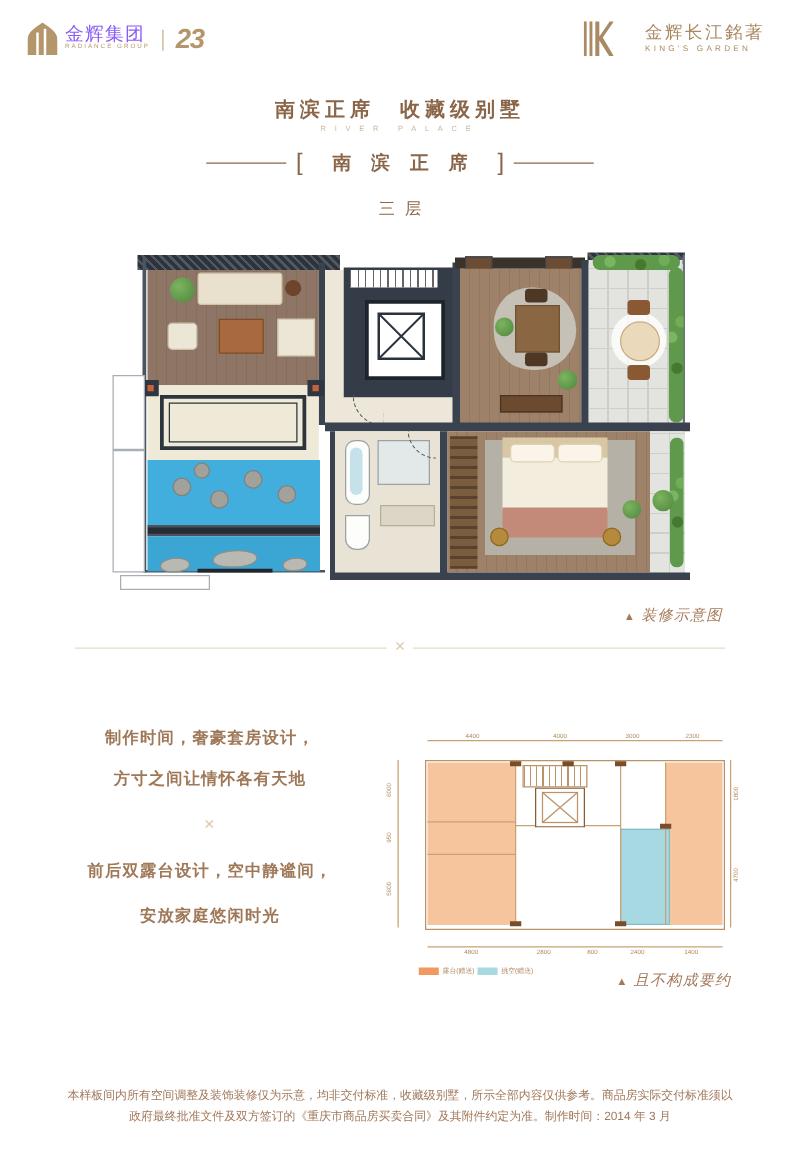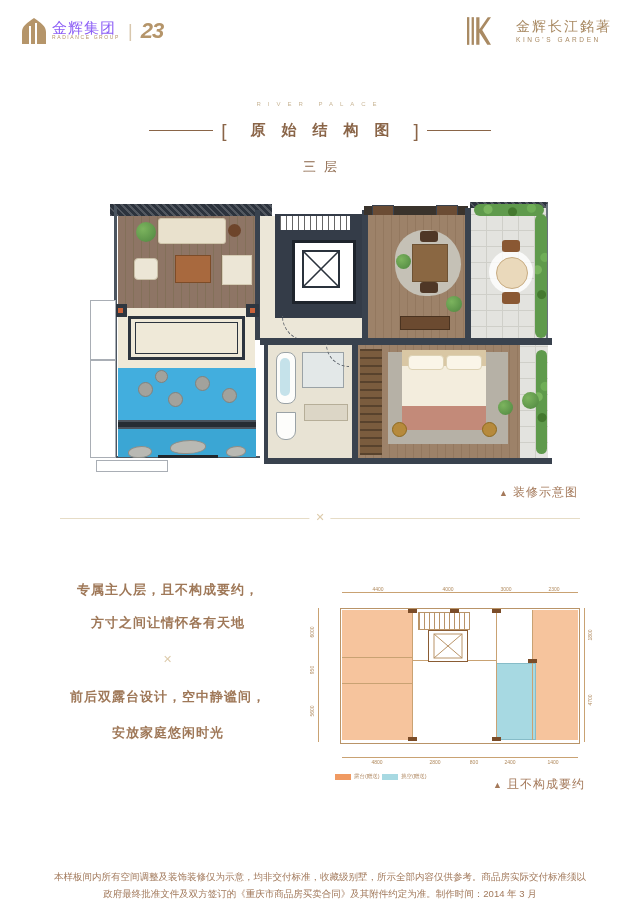--- a/index.html
+++ b/index.html
@@ -15,21 +15,21 @@
   .kings-en{color:#a98a63;font-size:6.5px;letter-spacing:2.6px;line-height:9px;}
   
   .t-main{width:100%;text-align:center;color:#8a6548;font-size:16px;font-weight:bold;letter-spacing:4px;}
   .t-en{width:100%;text-align:center;color:#c9b697;font-size:6px;letter-spacing:7px;}
   .t-bracket-row{width:100%;display:flex;align-items:center;justify-content:center;}
   .t-line{width:64px;height:1px;background:#8a6548;}
   .t-bracket{color:#8a6548;font-size:19px;font-weight:200;margin:0 8px;line-height:19px;}
   .t-unit{color:#8a6548;font-size:15px;font-weight:bold;letter-spacing:16px;text-indent:16px;}
   .t-floor{width:100%;text-align:center;color:#8a6548;font-size:13px;letter-spacing:8px;text-indent:8px;}
   
-  .caption{color:#a4795a;font-size:12px;letter-spacing:1px;}
+  .caption{color:#a4795a;font-size:12px;letter-spacing:1px;font-style:italic;}
   .caption .tri{font-size:9px;color:#a4795a;margin-right:4px;}
   .body-line{position:absolute;width:100%;text-align:center;color:#9f7858;
              font-size:13px;font-weight:bold;letter-spacing:1px;}
   .orn{color:#ddcbab;font-size:11px;}
   .divider{position:absolute;height:1px;background:#e6dcc6;}
   .divider .orn{position:absolute;left:50%;top:-7px;transform:translateX(-50%);
                 background:#fff;padding:0 6px;}
   .footer-line{width:100%;text-align:center;color:#a1785a;font-size:9.5px;line-height:17px;}
   
   #dplan{left:100px;top:200px;width:448px;height:272px;}
@@ -78,25 +78,26 @@
       <rect x="0" y="0" width="2.5" height="30" fill="#a98a63"></rect>
       <rect x="5" y="0" width="2.5" height="30" fill="#a98a63"></rect>
       <path d="M10 0 H13.5 V13 L22.5 0 H26 L16.5 14 L26 30 H22 L13.5 16.5 V30 H10 Z" fill="#a98a63"></path>
     </svg>
     <div>
       <div class="kings-cn">金辉长江銘著</div>
       <div class="kings-en">KING'S GARDEN</div>
     </div>
   </div>
 
+  <div class="abs t-main" style="top:78px;">南滨正席　收藏级别墅</div>
   <div class="abs t-en" style="top:101px;">RIVER PALACE</div>
   <div class="abs t-bracket-row" style="top:121px;">
     <span class="t-line"></span>
     <span class="t-bracket">[</span>
-    <span class="t-unit">原始结构图</span>
+    <span class="t-unit">南滨正席</span>
     <span class="t-bracket">]</span>
     <span class="t-line"></span>
   </div>
   <div class="abs t-floor" style="top:158px;">三层</div>
 
   <div class="abs" id="dplan">
 
     <div class="abs roof" style="left:10px;top:4px;width:162px;height:12px;"></div>
     <div class="abs roof" style="left:370px;top:2px;width:78px;height:9px;"></div>
     <div class="abs" style="left:14px;top:6px;width:3px;height:252px;background:#4b5560;"></div>
@@ -208,21 +209,21 @@
 
   <div class="abs caption" style="right:62px;top:484px;">
     <span class="tri">▲</span><span>装修示意图</span>
   </div>
 
   <div class="divider" style="left:60px;top:518px;width:520px;">
     <span class="orn">✕</span>
   </div>
 
   <div class="abs" style="left:40px;top:581px;width:256px;height:170px;">
-    <div class="body-line" style="top:0;">专属主人层，且不构成要约，</div>
+    <div class="body-line" style="top:0;">制作时间，奢豪套房设计，</div>
     <div class="body-line" style="top:33px;">方寸之间让情怀各有天地</div>
     <div class="body-line orn" style="top:72px;font-weight:normal;">✕</div>
     <div class="body-line" style="top:107px;">前后双露台设计，空中静谧间，</div>
     <div class="body-line" style="top:143px;">安放家庭悠闲时光</div>
   </div>
 
   <div class="abs" id="splan">
 
     <div class="abs sline" style="left:42px;top:7px;width:236px;height:1px;"></div>
     <div class="abs sline" style="left:42px;top:172px;width:236px;height:1px;"></div>

